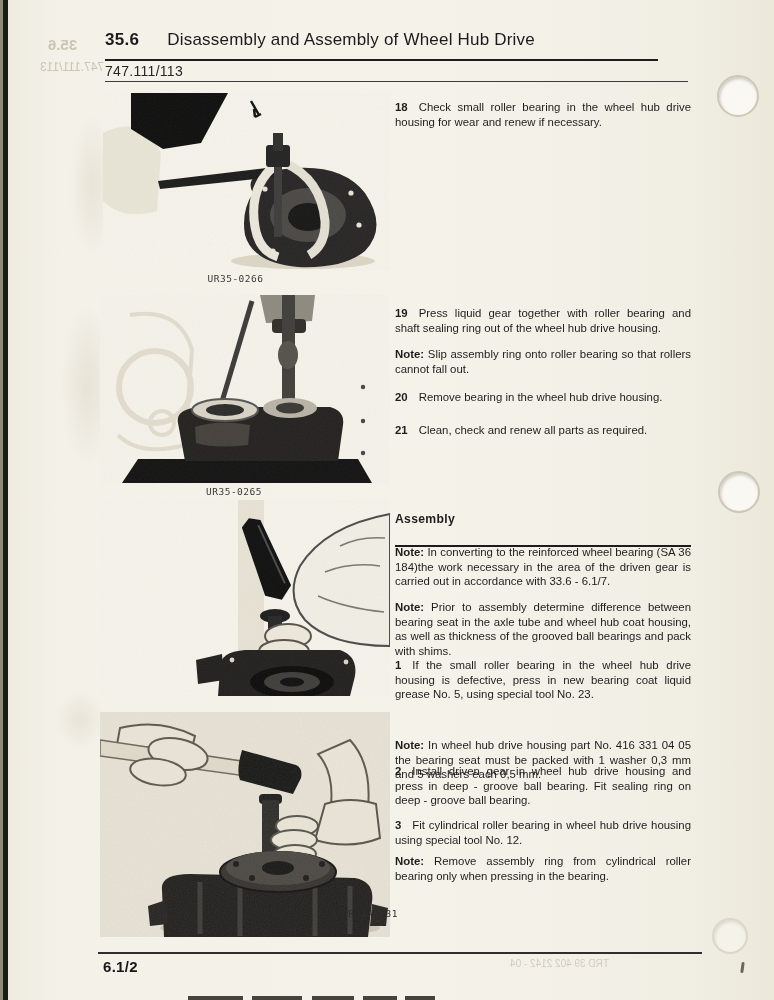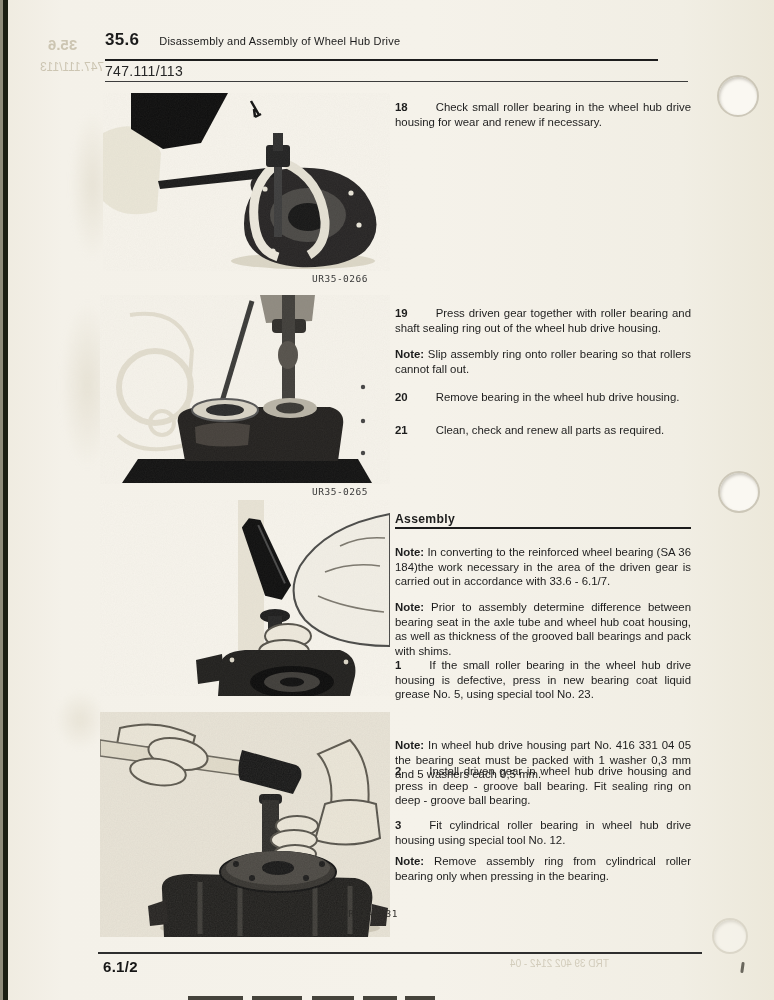--- a/index.html
+++ b/index.html
@@ -25,41 +25,41 @@
   .bleed-codes{left:40px;top:60px;font-size:12px;}
   .bleed-footer{left:510px;top:958px;font-size:10px;color:#d2ccbb;}
   .ghost-blob{position:absolute;filter:blur(3px);opacity:.55;}
   .gb1{left:70px;top:110px;width:45px;height:150px;background:radial-gradient(ellipse at center,#ddd7c6 0%,rgba(221,215,198,0) 70%);}
   .gb2{left:60px;top:300px;width:55px;height:170px;background:radial-gradient(ellipse at center,#dcd6c5 0%,rgba(220,214,197,0) 70%);}
   .gb3{left:55px;top:690px;width:50px;height:60px;background:radial-gradient(ellipse at center,#ded8c7 0%,rgba(222,216,199,0) 70%);}
   
   .hdr{position:absolute;left:105px;top:30px;width:585px;color:#1b1b1b;}
   .hdr .trow{display:flex;align-items:baseline;}
   .hdr .sec{font-size:17px;font-weight:bold;letter-spacing:.3px;}
-  .hdr .ttl{font-size:11px;margin-left:20px;letter-spacing:.2px;}
+  .hdr .ttl{font-size:17px;margin-left:28px;letter-spacing:.2px;}
   .rule-title{position:absolute;left:105px;top:59px;width:553px;height:2px;background:#1d1d1d;}
   .codes{position:absolute;left:105px;top:63px;font-size:14px;color:#262626;letter-spacing:.3px;}
   .rule-codes{position:absolute;left:105px;top:81px;width:583px;height:1px;background:#3c3c3c;}
   
   figure{position:absolute;margin:0;}
   figure svg{display:block;}
   figcaption{font-family:"DejaVu Sans Mono",monospace;font-size:9.5px;color:#3a3a3a;
-             letter-spacing:.5px;text-align:right;padding-right:22px;margin-top:2px;}
+             letter-spacing:.5px;text-align:center;padding-right:22px;margin-top:2px;}
   .fig1{left:103px;top:93px;width:287px;}
   .fig2{left:100px;top:295px;width:290px;}
   .fig3{left:100px;top:500px;width:290px;}
   .fig4{left:100px;top:712px;width:326px;}
   .fig4 figcaption{position:absolute;right:28px;bottom:18px;margin:0;padding:0;color:#2e2d29;}
   
   .col{position:absolute;left:395px;top:0;width:296px;color:#1d1d1d;}
   .block{position:absolute;left:0;width:100%;font-size:11.4px;line-height:14.7px;}
   .block p{margin:0;text-align:justify;}
-  .num{font-weight:bold;padding-right:28px;}
+  .num{font-weight:bold;padding-right:11px;}
   .nlabel{font-weight:bold;}
-  .assembly-hd{font-size:12.2px;font-weight:bold;letter-spacing:.3px;border-bottom:2px solid #1c1c1c;padding-bottom:0;}
+  .assembly-hd{font-size:12.2px;font-weight:bold;letter-spacing:.3px;border-bottom:2px solid #1c1c1c;padding-bottom:18px;}
   
   .rule-footer{position:absolute;left:98px;top:952px;width:604px;height:2px;background:#2e2e2e;}
   .footer-page{position:absolute;left:103px;top:958px;font-size:15px;font-weight:bold;color:#161616;letter-spacing:.3px;}
 </style>
 </head>
 <body>
 
 <div class="page">
 
   <div class="edge-left-dark"></div>
@@ -232,21 +232,21 @@
     <figcaption>UR33-0531</figcaption>
   </figure>
 
   <div class="col">
 
     <div class="block" style="top:100px">
       <p><b class="num">18</b><span>Check small roller bearing in the wheel hub drive housing for wear and renew if necessary.</span></p>
     </div>
 
     <div class="block" style="top:306px">
-      <p><b class="num">19</b><span>Press driven gear together with roller bearing and shaft sealing ring out of the wheel hub drive housing.</span></p>
+      <p><b class="num">19</b><span>Press liquid gear together with roller bearing and shaft sealing ring out of the wheel hub drive housing.</span></p>
     </div>
 
     <div class="block" style="top:347px">
       <p><b class="nlabel">Note:</b> <span>Slip assembly ring onto roller bearing so that rollers cannot fall out.</span></p>
     </div>
 
     <div class="block" style="top:390px">
       <p><b class="num">20</b><span>Remove bearing in the wheel hub drive housing.</span></p>
     </div>
 

